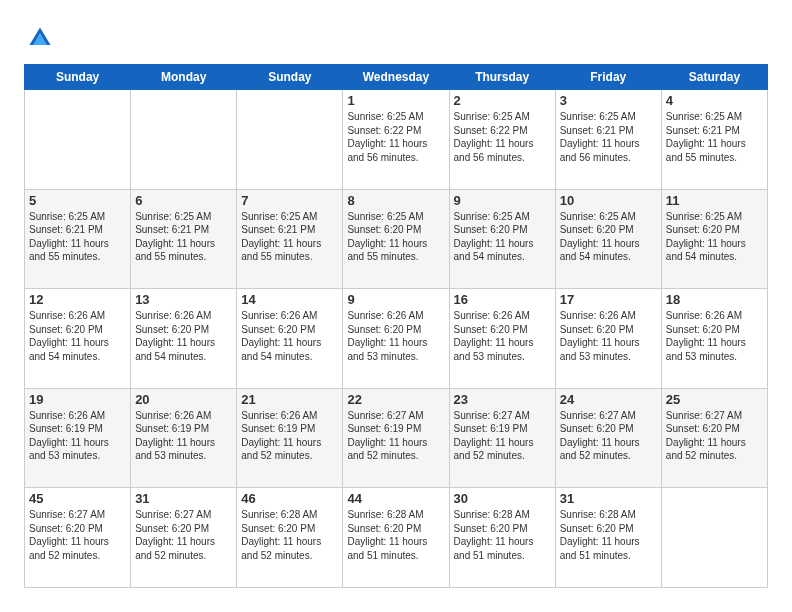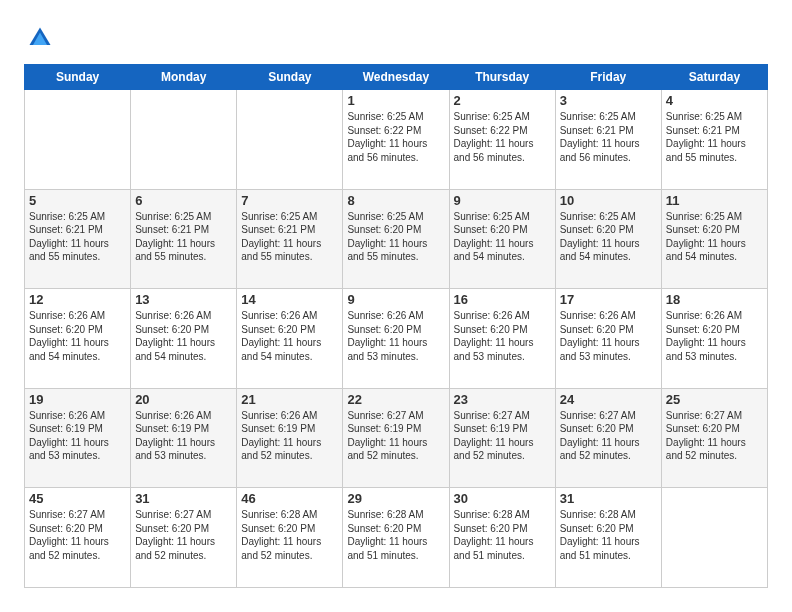--- a/index.html
+++ b/index.html
@@ -301,21 +301,21 @@
 Sunset: 6:20 PM
 Daylight: 11 hours and 52 minutes.</div>
           </td>
           <td>
             <div class="day-num">46</div>
             <div class="cell-text" style="white-space: pre-line;">Sunrise: 6:28 AM
 Sunset: 6:20 PM
 Daylight: 11 hours and 52 minutes.</div>
           </td>
           <td>
-            <div class="day-num">29</div>
+            <div class="day-num">44</div>
             <div class="cell-text" style="white-space: pre-line;">Sunrise: 6:28 AM
 Sunset: 6:20 PM
 Daylight: 11 hours and 51 minutes.</div>
           </td>
           <td>
             <div class="day-num">30</div>
             <div class="cell-text" style="white-space: pre-line;">Sunrise: 6:28 AM
 Sunset: 6:20 PM
 Daylight: 11 hours and 51 minutes.</div>
           </td>

